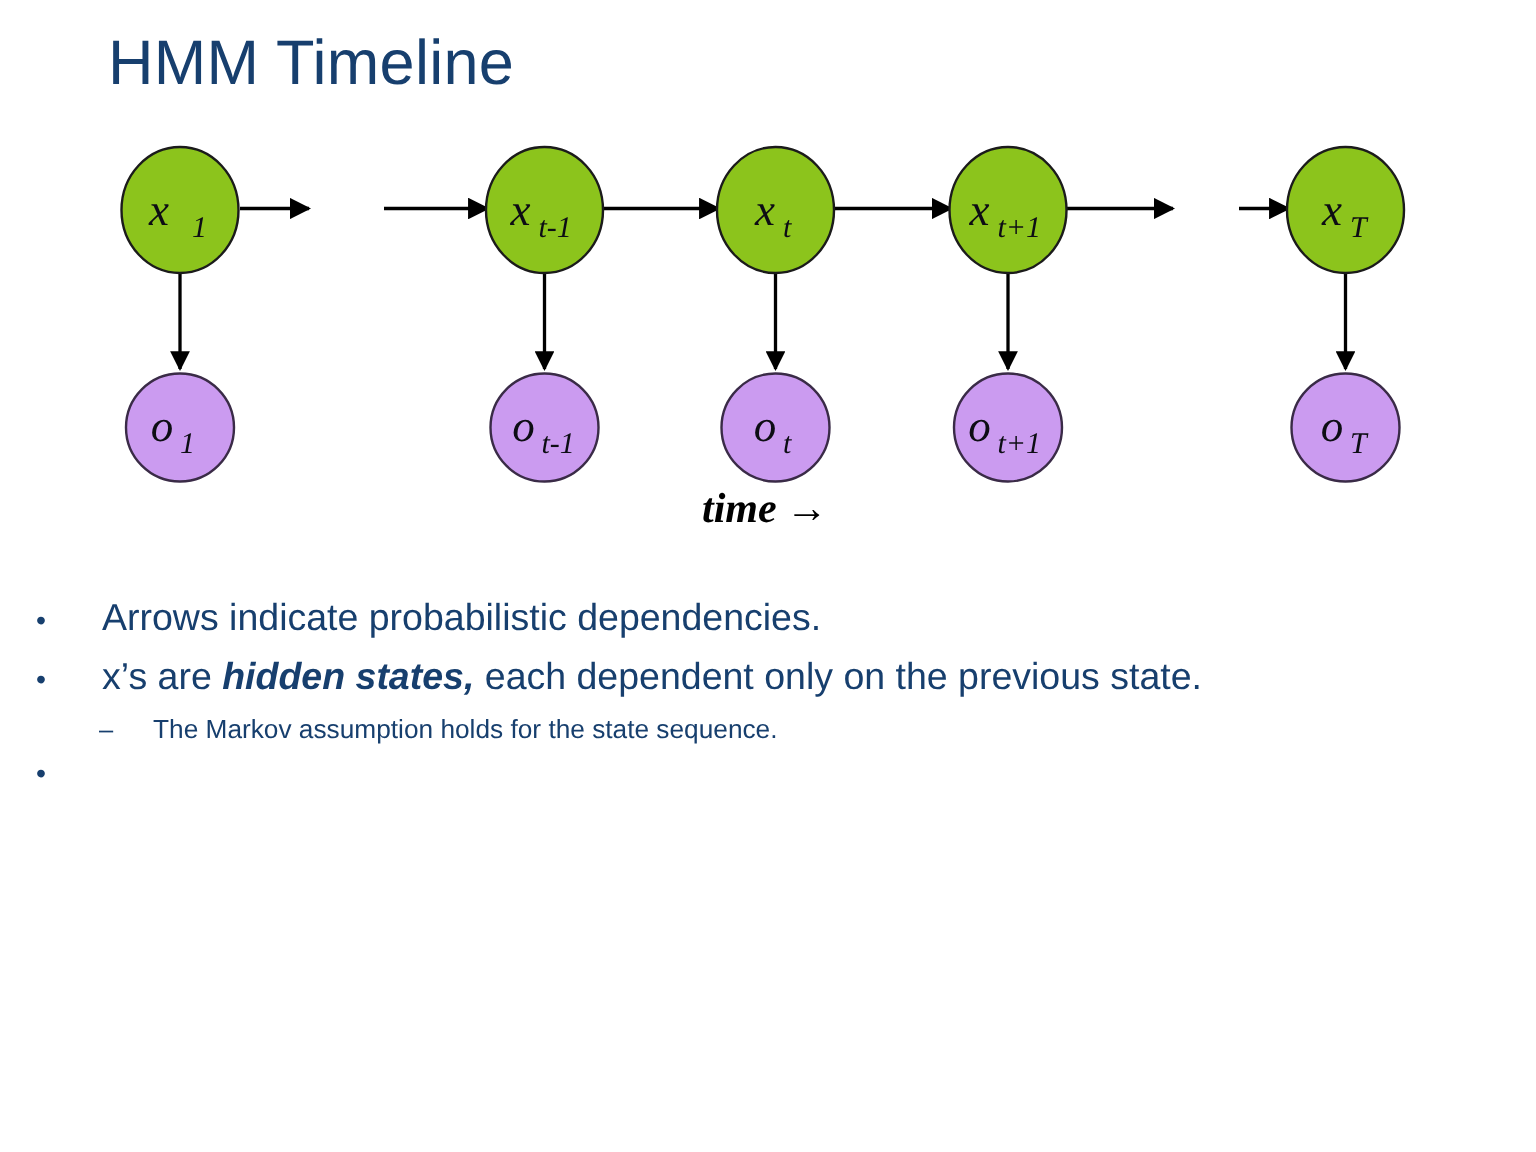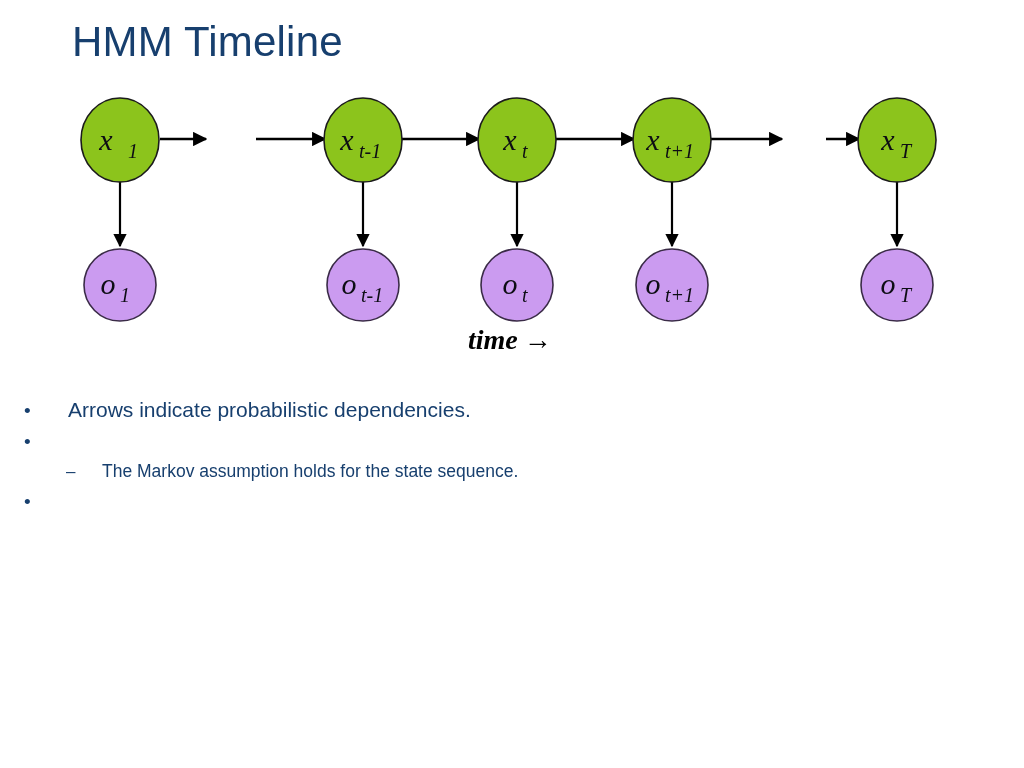--- a/index.html
+++ b/index.html
@@ -96,21 +96,21 @@
     line-height: 1;
   }
   .lvl2 .marker {
     width: 36px;
     font-size: 17px;
     line-height: 1;
   }
   .btext {
     font-family: "Liberation Sans", sans-serif;
   }
-  .lvl1 .btext { font-size: 21px; }
+  .lvl1 .btext { font-size: 25px; }
   .lvl2 .btext { font-size: 17.5px; text-align: right; }
   .em-bi {
     font-weight: 700;
     font-style: italic;
   }
 </style>
 </head>
 <body>
 
 <div id="slide-title">HMM Timeline</div>
@@ -204,20 +204,21 @@
 
 <div id="bullets">
 
   <div class="bullet-row lvl1">
     <span class="marker">•</span>
     <span class="btext"><span>Arrows indicate probabilistic dependencies.</span></span>
   </div>
 
   <div class="bullet-row lvl1">
     <span class="marker">•</span>
+    <span class="btext"><span>x’s are </span><span class="em-bi">hidden states,</span><span> each dependent only on the previous state.</span></span>
   </div>
 
   <div class="bullet-row lvl2">
     <span class="marker">–</span>
     <span class="btext"><span>The Markov assumption holds for the state sequence.</span></span>
   </div>
 
   <div class="bullet-row lvl1">
     <span class="marker">•</span>
   </div>

